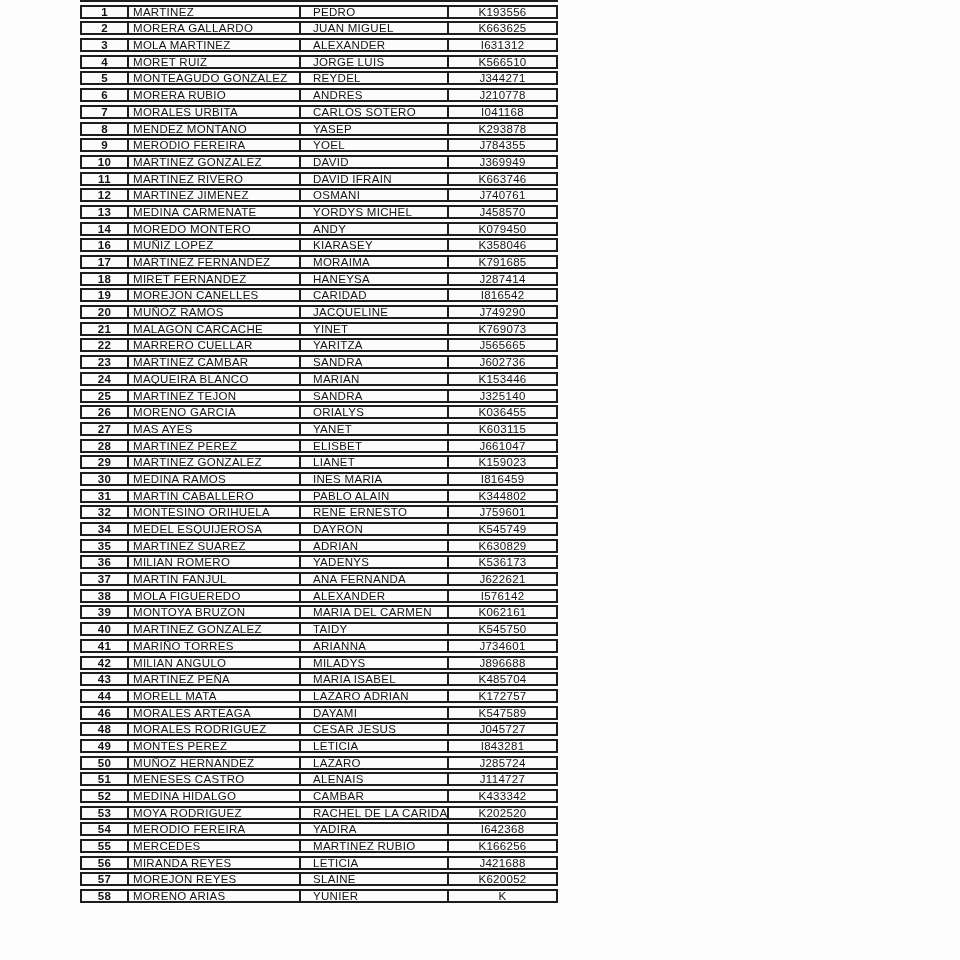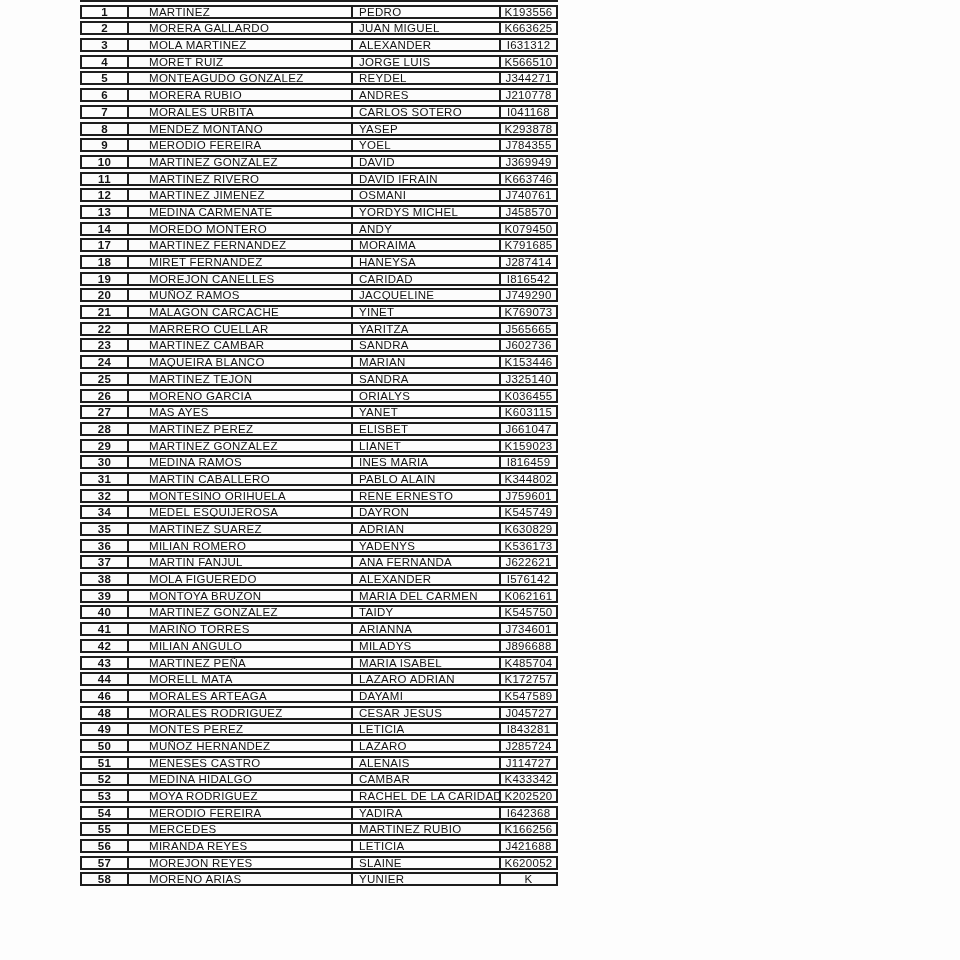--- a/index.html
+++ b/index.html
@@ -52,28 +52,28 @@
     white-space: nowrap;
     overflow: hidden;
   }
   .c-num {
     width: 47px;
     border-right: 2px solid #1d1d1d;
     justify-content: center;
     font-weight: bold;
   }
   .c-last {
-    width: 224px;
+    width: 172px;
     border-right: 2px solid #1d1d1d;
-    padding-left: 20px;
+    padding-left: 4px;
   }
   .c-first {
     width: 148px;
     border-right: 2px solid #1d1d1d;
-    padding-left: 6px;
+    padding-left: 12px;
   }
   .c-id {
     flex: 1;
     justify-content: center;
   }
 </style>
 </head>
 <body>
 
 <div class="page">
@@ -172,20 +172,26 @@
   </div>
 
   <div class="row">
     <div class="cell c-num">14</div>
     <div class="cell c-last">MOREDO MONTERO</div>
     <div class="cell c-first">ANDY</div>
     <div class="cell c-id">K079450</div>
   </div>
 
 
+  <div class="row">
+    <div class="cell c-num">16</div>
+    <div class="cell c-last">MUÑIZ LOPEZ</div>
+    <div class="cell c-first">KIARASEY</div>
+    <div class="cell c-id">K358046</div>
+  </div>
 
   <div class="row">
     <div class="cell c-num">17</div>
     <div class="cell c-last">MARTINEZ FERNANDEZ</div>
     <div class="cell c-first">MORAIMA</div>
     <div class="cell c-id">K791685</div>
   </div>
 
   <div class="row">
     <div class="cell c-num">18</div>

